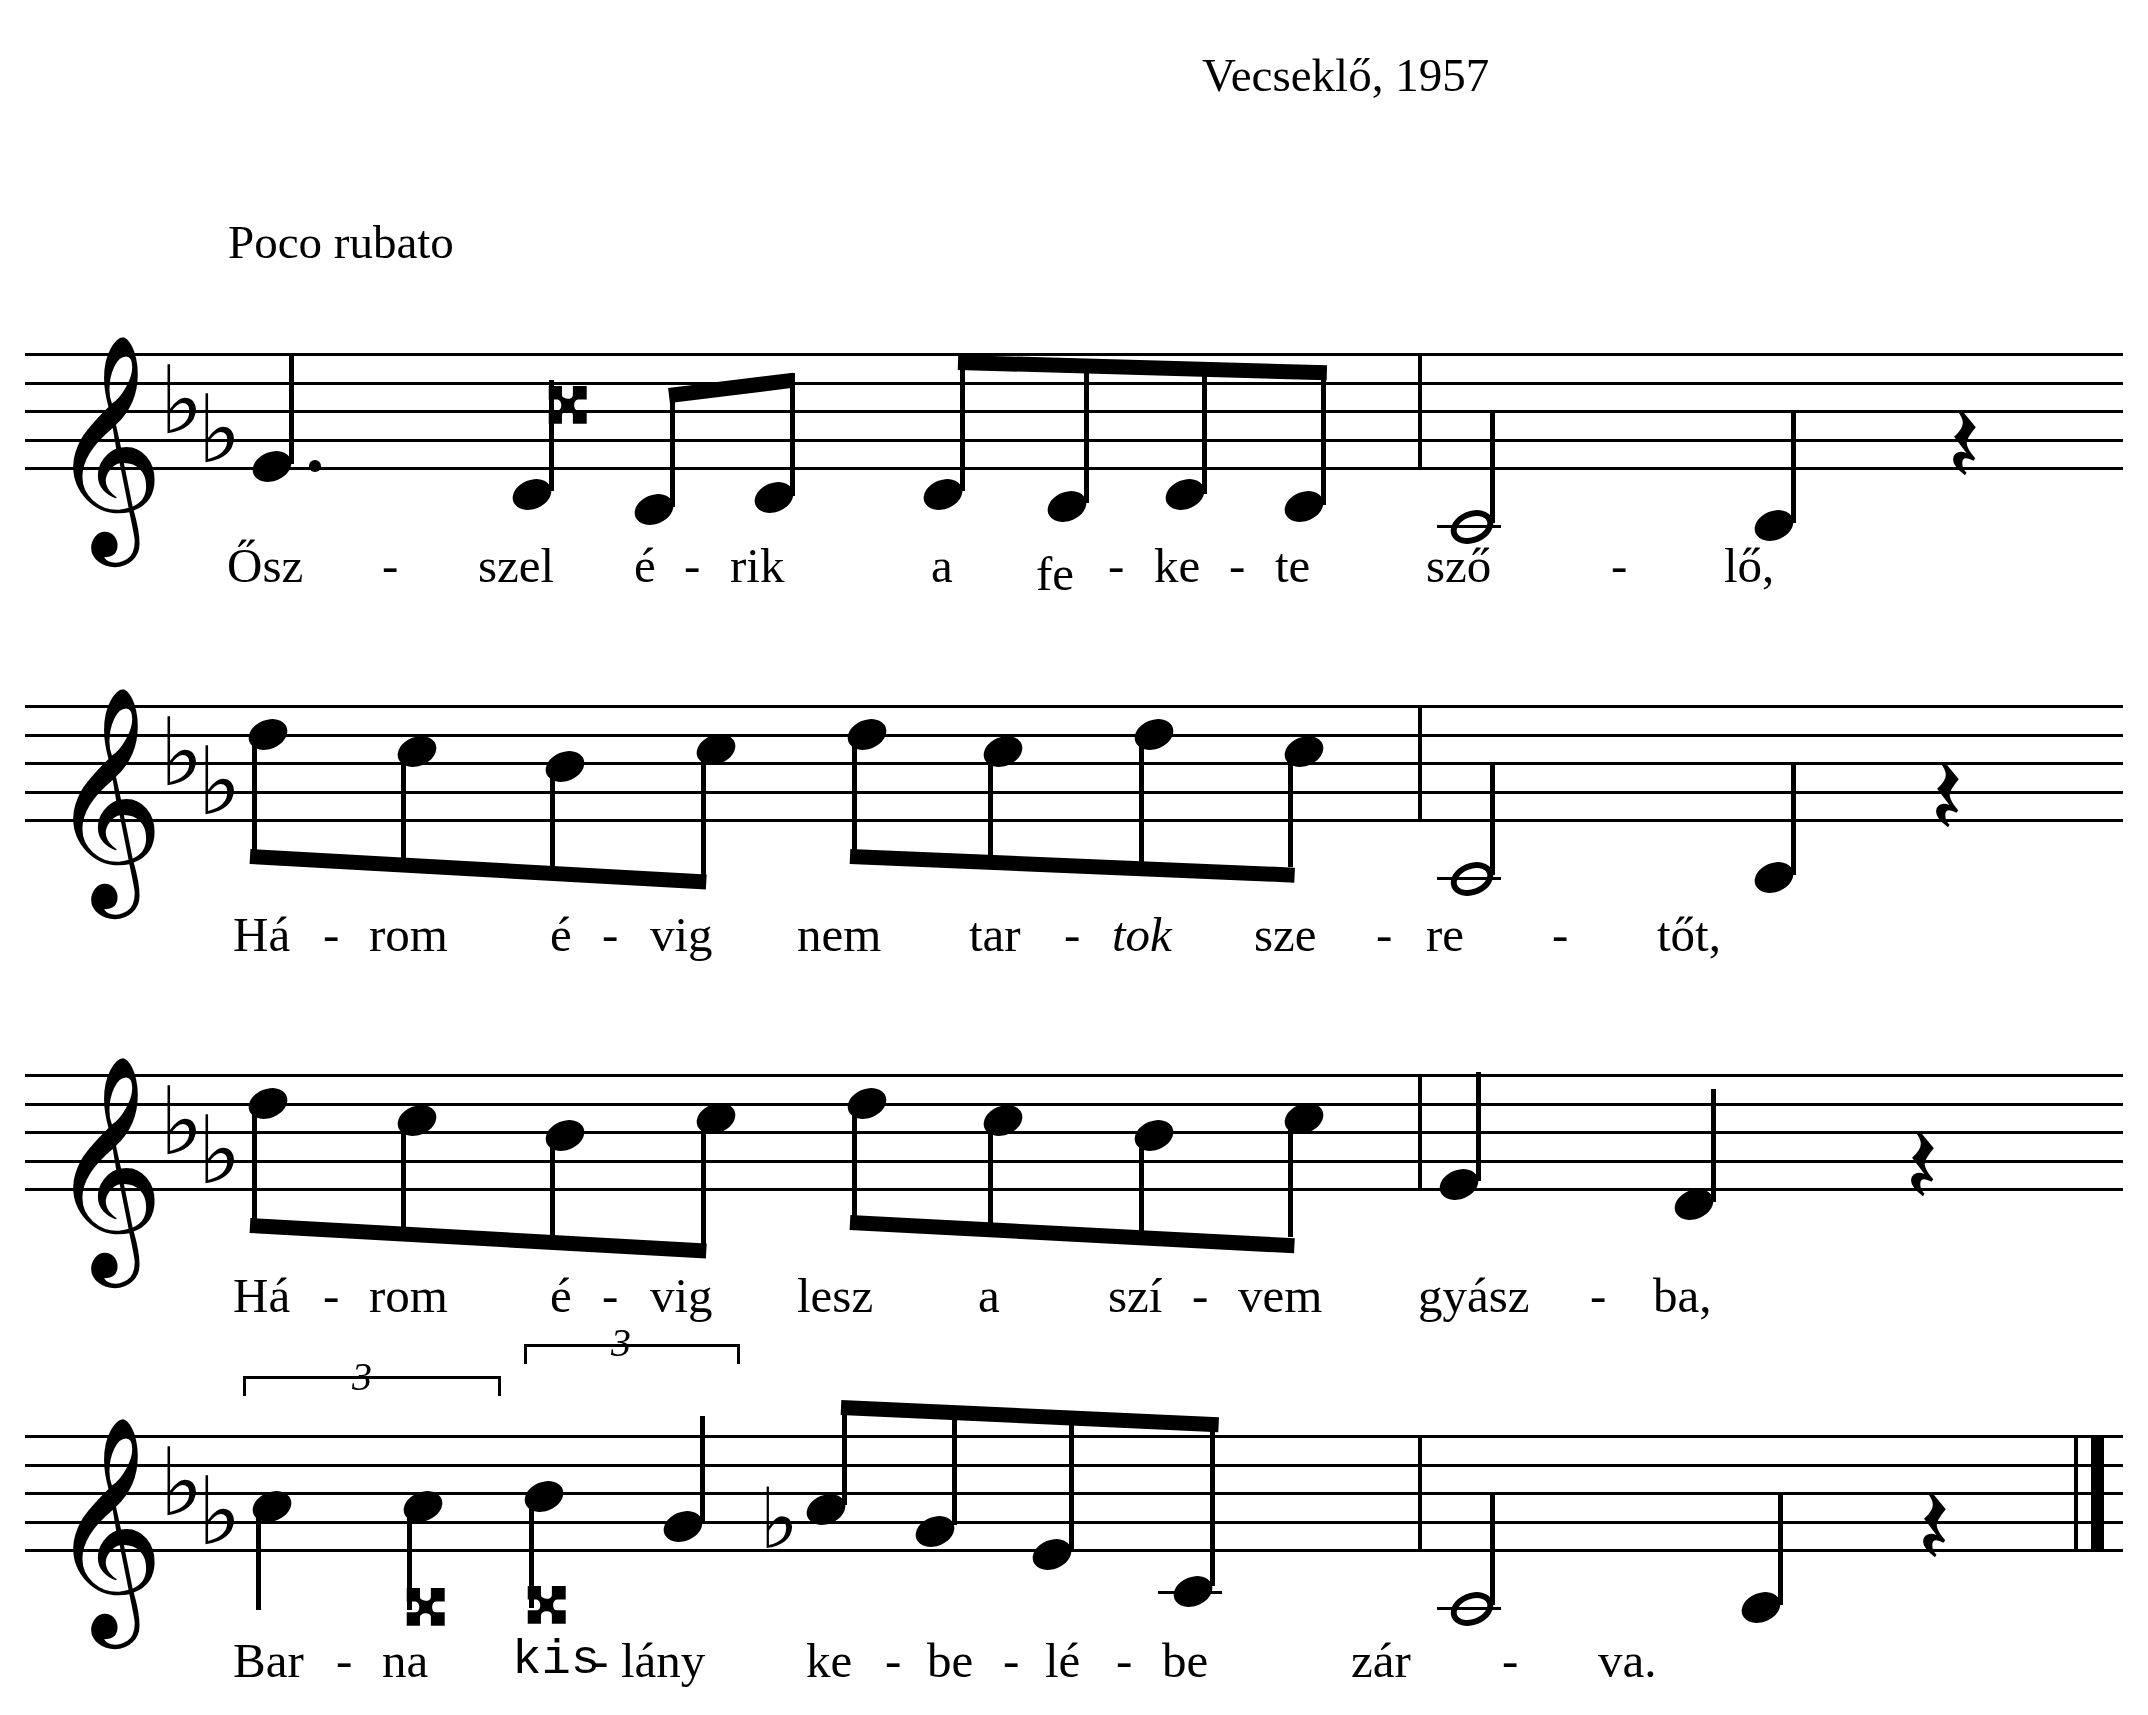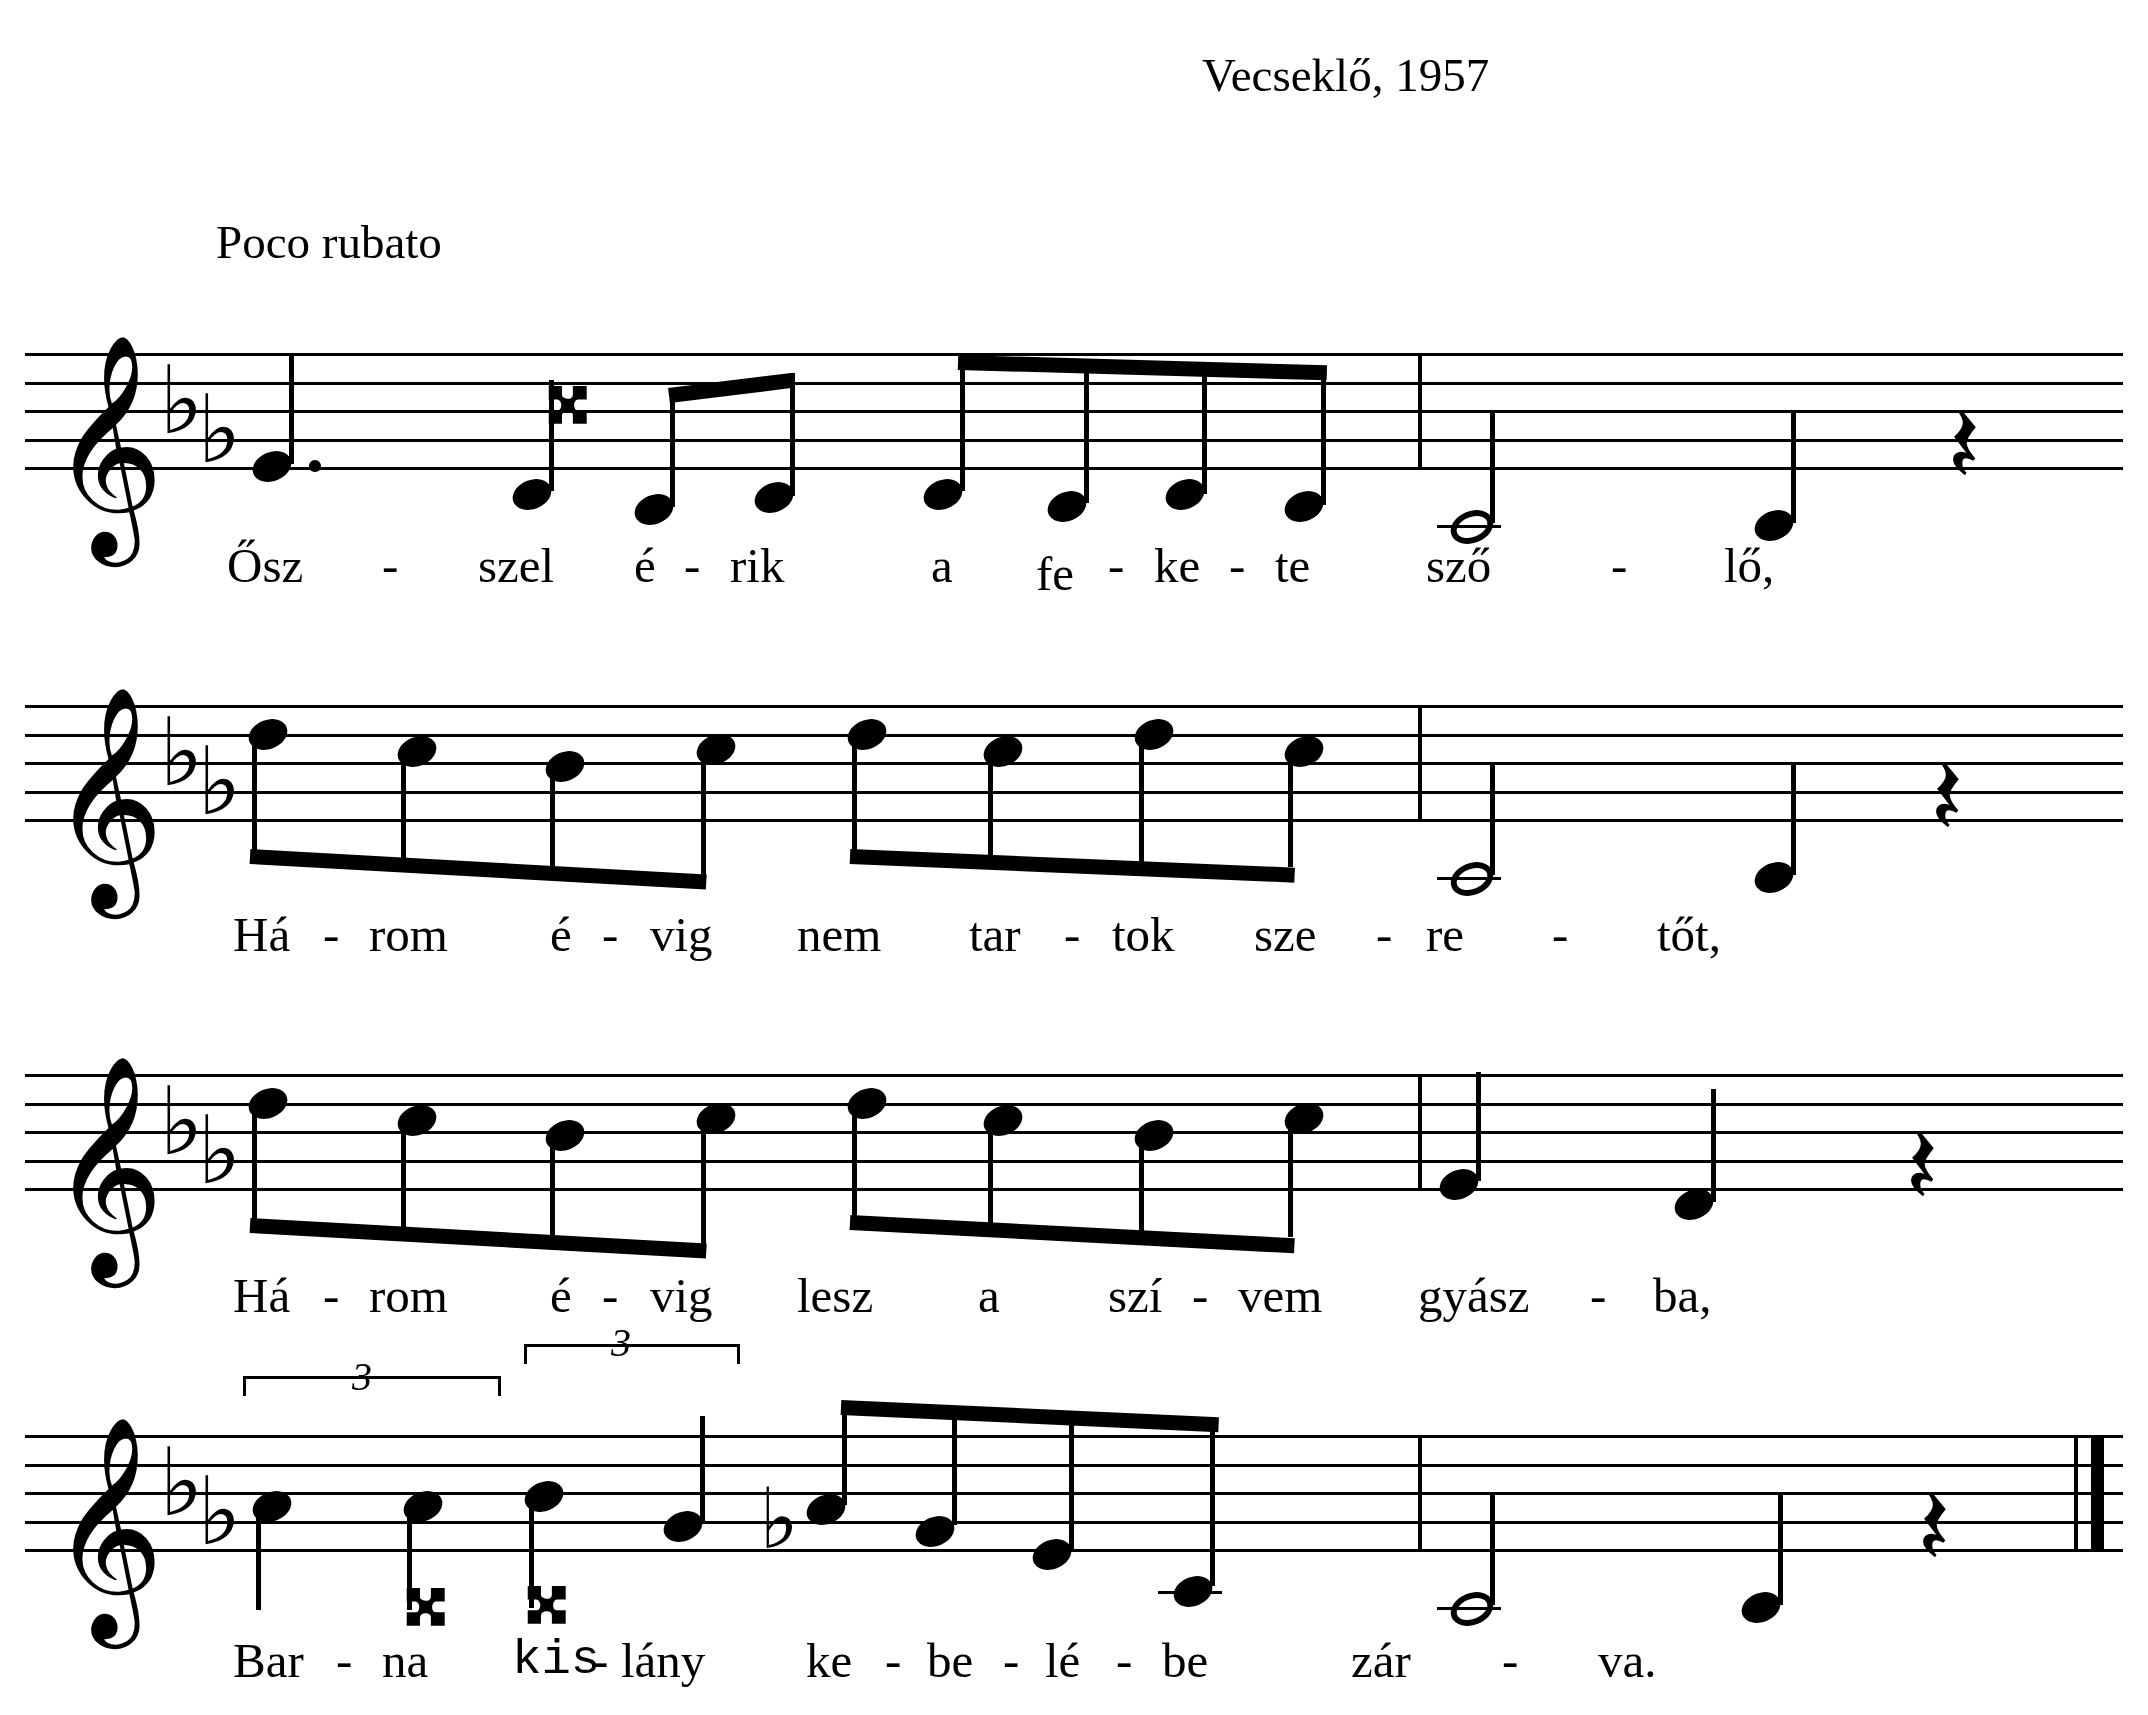--- a/index.html
+++ b/index.html
@@ -21,21 +21,21 @@
     position: absolute;
     left: 1202px;
     top: 44px;
     line-height: 1.32;
     font-size: 47px;
   }
   .header-line { white-space: nowrap; }
 
   .tempo {
     position: absolute;
-    left: 216px;
+    left: 228px;
     top: 215px;
     font-size: 47px;
     font-style: normal;
     white-space: nowrap;
   }
 
   
   .system {
     position: absolute;
     left: 0;
@@ -312,21 +312,21 @@
 <div class="lyrics" style="top:906px;">
   <span class="lyr-item" style="left:233px;">Há</span>
   <span class="lyr-item" style="left:323px;">-</span>
   <span class="lyr-item" style="left:369px;">rom</span>
   <span class="lyr-item" style="left:550px;">é</span>
   <span class="lyr-item" style="left:602px;">-</span>
   <span class="lyr-item" style="left:650px;">vig</span>
   <span class="lyr-item" style="left:797px;">nem</span>
   <span class="lyr-item" style="left:969px;">tar</span>
   <span class="lyr-item" style="left:1064px;">-</span>
-  <span class="lyr-item" style="left:1112px;">tok</span>
+  <span class="lyr-item" style="left:1112px;font-style:italic;">tok</span>
   <span class="lyr-item" style="left:1254px;">sze</span>
   <span class="lyr-item" style="left:1376px;">-</span>
   <span class="lyr-item" style="left:1426px;">re</span>
   <span class="lyr-item" style="left:1552px;">-</span>
   <span class="lyr-item" style="left:1657px;">tőt,</span>
 </div>
 
 <div class="system sys3">
   <div class="staff">
     <div class="ln"></div>

